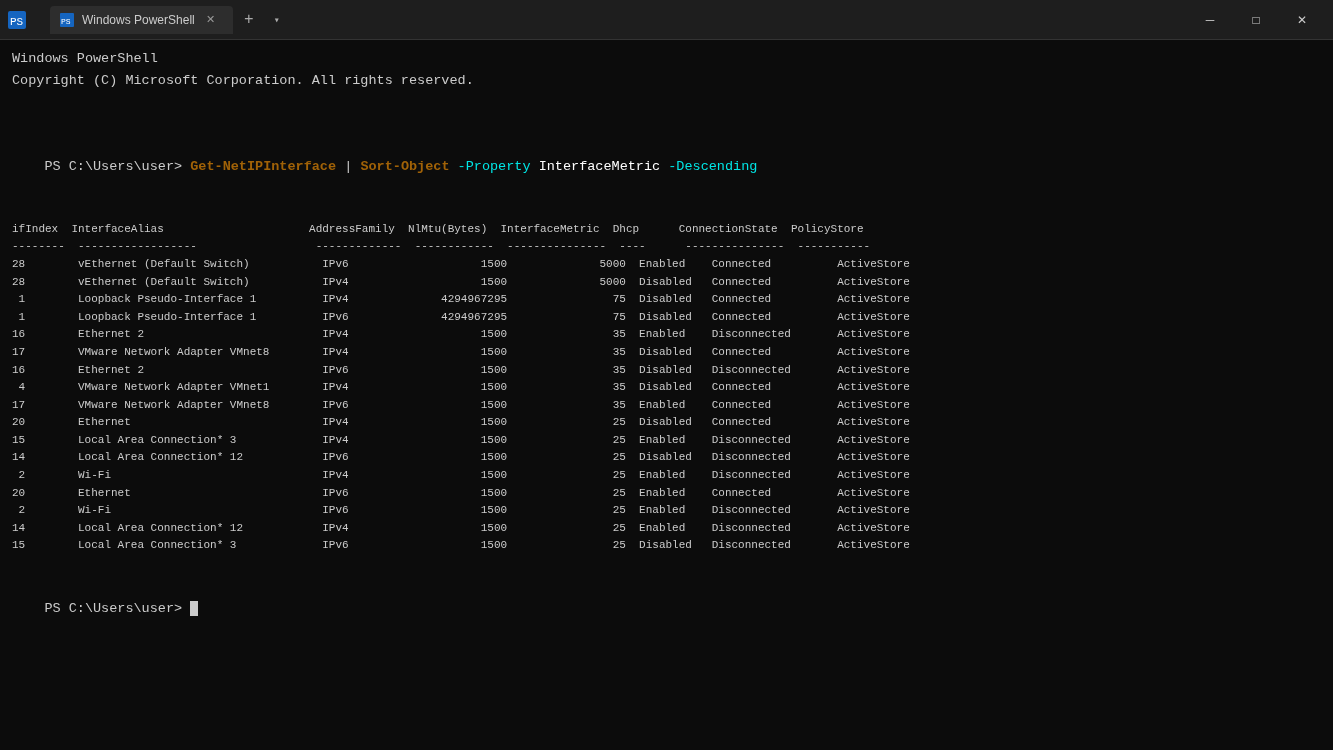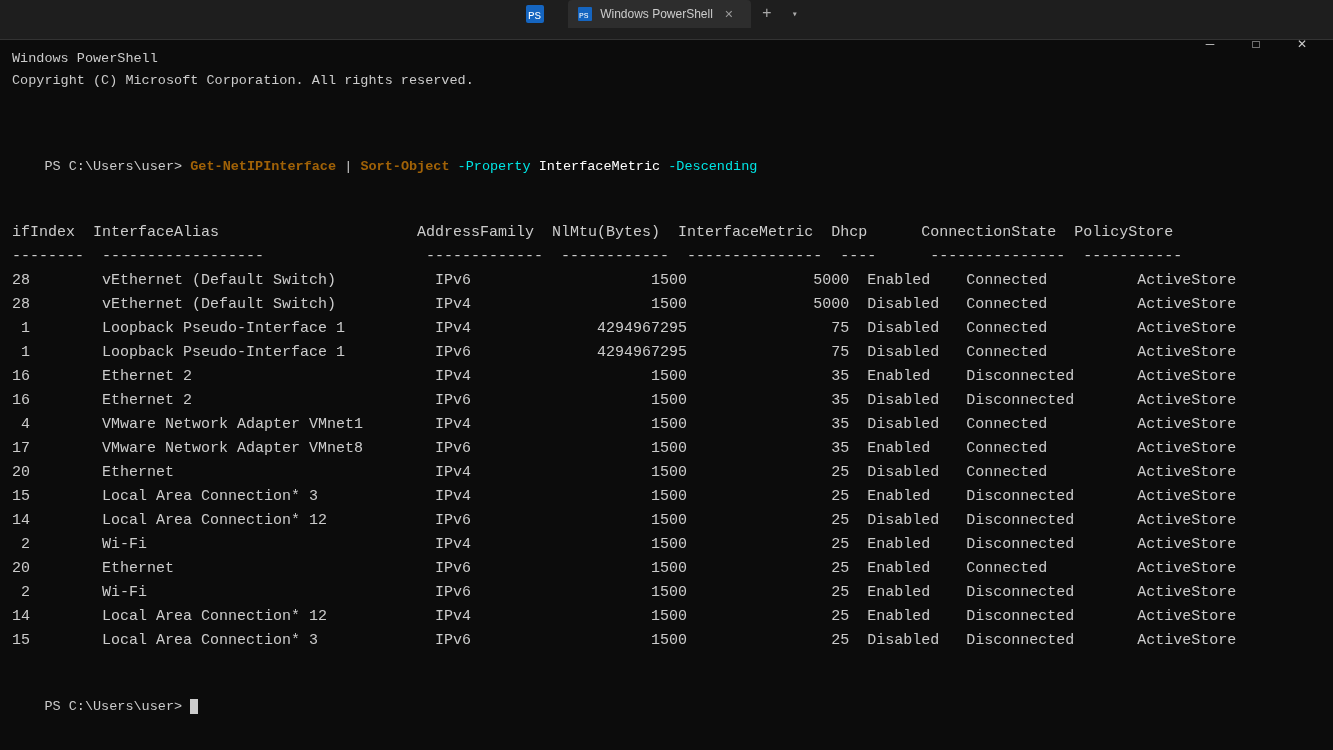--- a/index.html
+++ b/index.html
@@ -15,21 +15,20 @@
 
     
     .title-bar {
       display: flex;
       align-items: center;
       background: #1e1e1e;
       height: 40px;
       padding: 0 8px;
       border-bottom: 1px solid #333;
       user-select: none;
-      flex-direction: column;
     }
     .title-bar-left {
       display: flex;
       align-items: center;
       flex: 1;
       gap: 8px;
     }
     .title-bar-icon {
       width: 18px;
       height: 18px;
@@ -175,29 +174,30 @@
 <div class="terminal">
   <div class="line">Windows PowerShell</div>
   <div class="line">Copyright (C) Microsoft Corporation. All rights reserved.</div>
   <div class="line">&nbsp;</div>
   <div class="line">&nbsp;</div>
   <div class="line">
     <span class="cmd-normal">PS C:\Users\user&gt; </span><span class="cmd-keyword">Get-NetIPInterface</span><span class="cmd-normal"> | </span><span class="cmd-keyword">Sort-Object</span><span class="cmd-param"> -Property </span><span class="cmd-value">InterfaceMetric</span><span class="cmd-param"> -Descending</span>
   </div>
   <div class="line">&nbsp;</div>
 
-  <div style="font-family: 'Courier New', monospace; font-size: 15px; line-height: 1.6;">
+  <div style="font-family: 'Courier New', monospace; font-size: 11px; line-height: 1.6;">
     <div class="line" style="color:#cccccc;">ifIndex  InterfaceAlias                      AddressFamily  NlMtu(Bytes)  InterfaceMetric  Dhcp      ConnectionState  PolicyStore</div>
     <div class="line separator-line">--------  ------------------                  -------------  ------------  ---------------  ----      ---------------  -----------</div>
     <div id="table-rows">
         <div class="line">28        vEthernet (Default Switch)           IPv6                    1500              5000  Enabled    Connected          ActiveStore</div>
         <div class="line">28        vEthernet (Default Switch)           IPv4                    1500              5000  Disabled   Connected          ActiveStore</div>
         <div class="line"> 1        Loopback Pseudo-Interface 1          IPv4              4294967295                75  Disabled   Connected          ActiveStore</div>
         <div class="line"> 1        Loopback Pseudo-Interface 1          IPv6              4294967295                75  Disabled   Connected          ActiveStore</div>
         <div class="line">16        Ethernet 2                           IPv4                    1500                35  Enabled    Disconnected       ActiveStore</div>
+        <div class="line">17        VMware Network Adapter VMnet8        IPv4                    1500                35  Disabled   Connected          ActiveStore</div>
         <div class="line">16        Ethernet 2                           IPv6                    1500                35  Disabled   Disconnected       ActiveStore</div>
         <div class="line"> 4        VMware Network Adapter VMnet1        IPv4                    1500                35  Disabled   Connected          ActiveStore</div>
         <div class="line">17        VMware Network Adapter VMnet8        IPv6                    1500                35  Enabled    Connected          ActiveStore</div>
         <div class="line">20        Ethernet                             IPv4                    1500                25  Disabled   Connected          ActiveStore</div>
         <div class="line">15        Local Area Connection* 3             IPv4                    1500                25  Enabled    Disconnected       ActiveStore</div>
         <div class="line">14        Local Area Connection* 12            IPv6                    1500                25  Disabled   Disconnected       ActiveStore</div>
         <div class="line"> 2        Wi-Fi                                IPv4                    1500                25  Enabled    Disconnected       ActiveStore</div>
         <div class="line">20        Ethernet                             IPv6                    1500                25  Enabled    Connected          ActiveStore</div>
         <div class="line"> 2        Wi-Fi                                IPv6                    1500                25  Enabled    Disconnected       ActiveStore</div>
         <div class="line">14        Local Area Connection* 12            IPv4                    1500                25  Enabled    Disconnected       ActiveStore</div>

